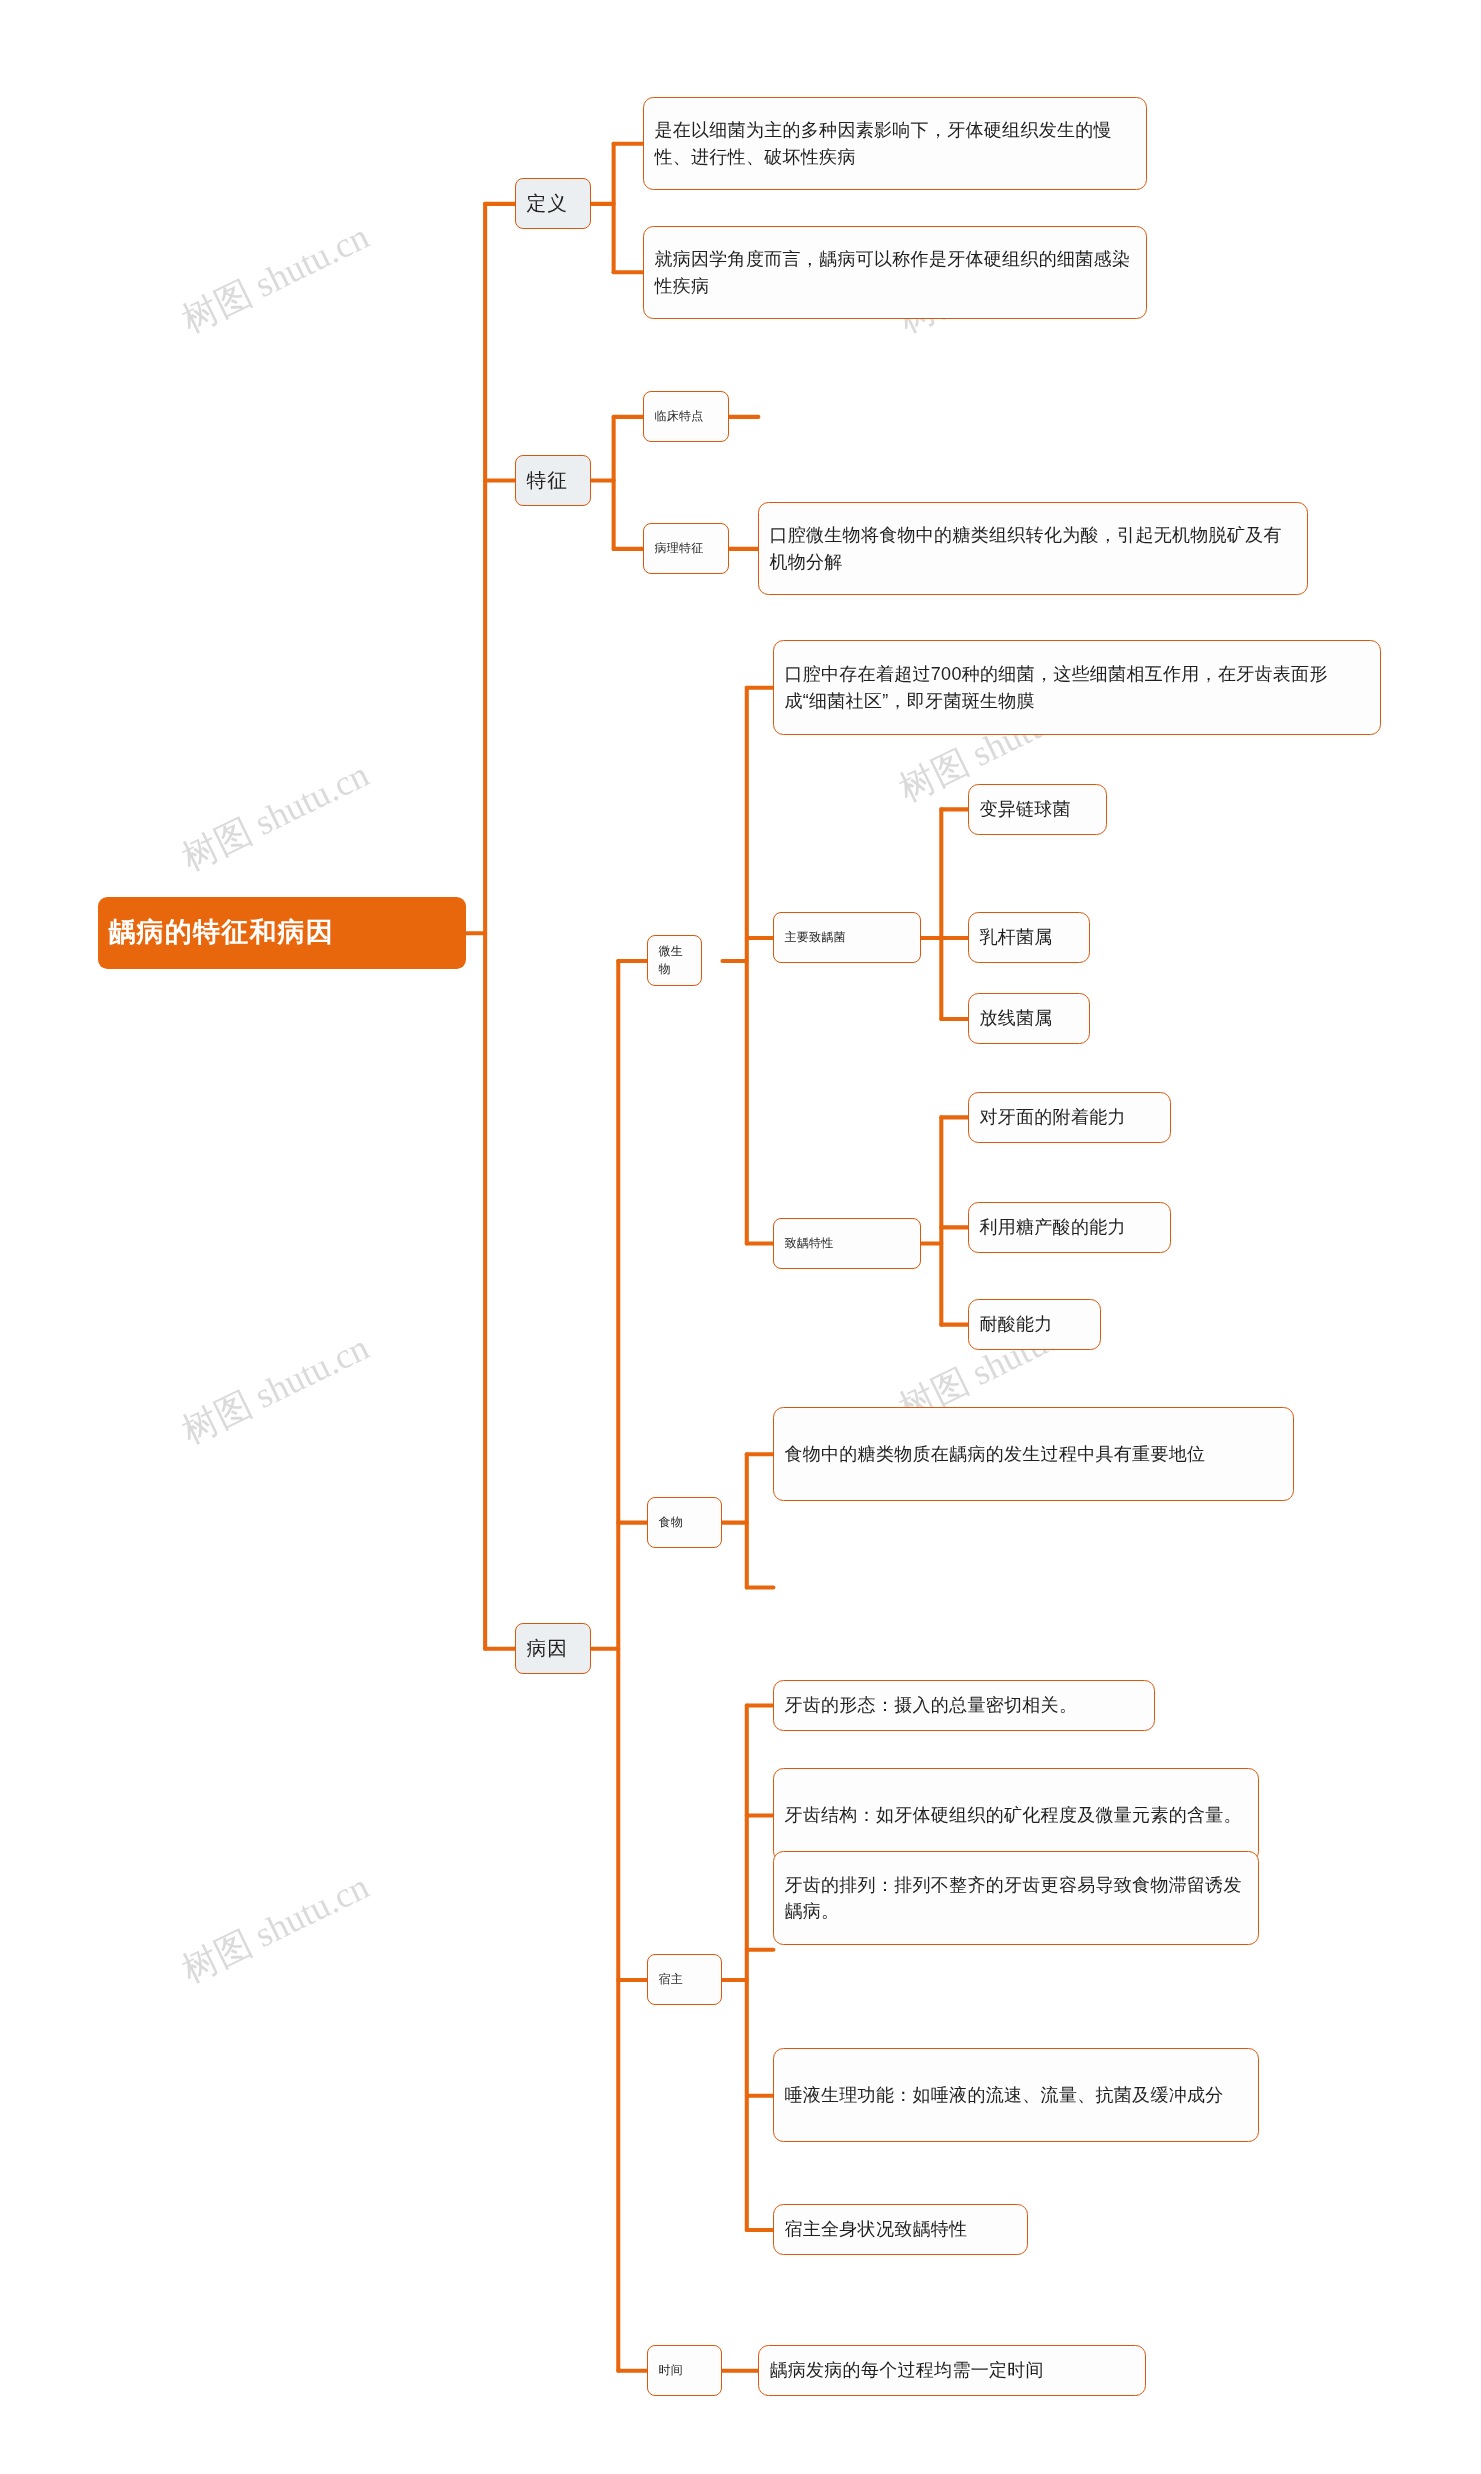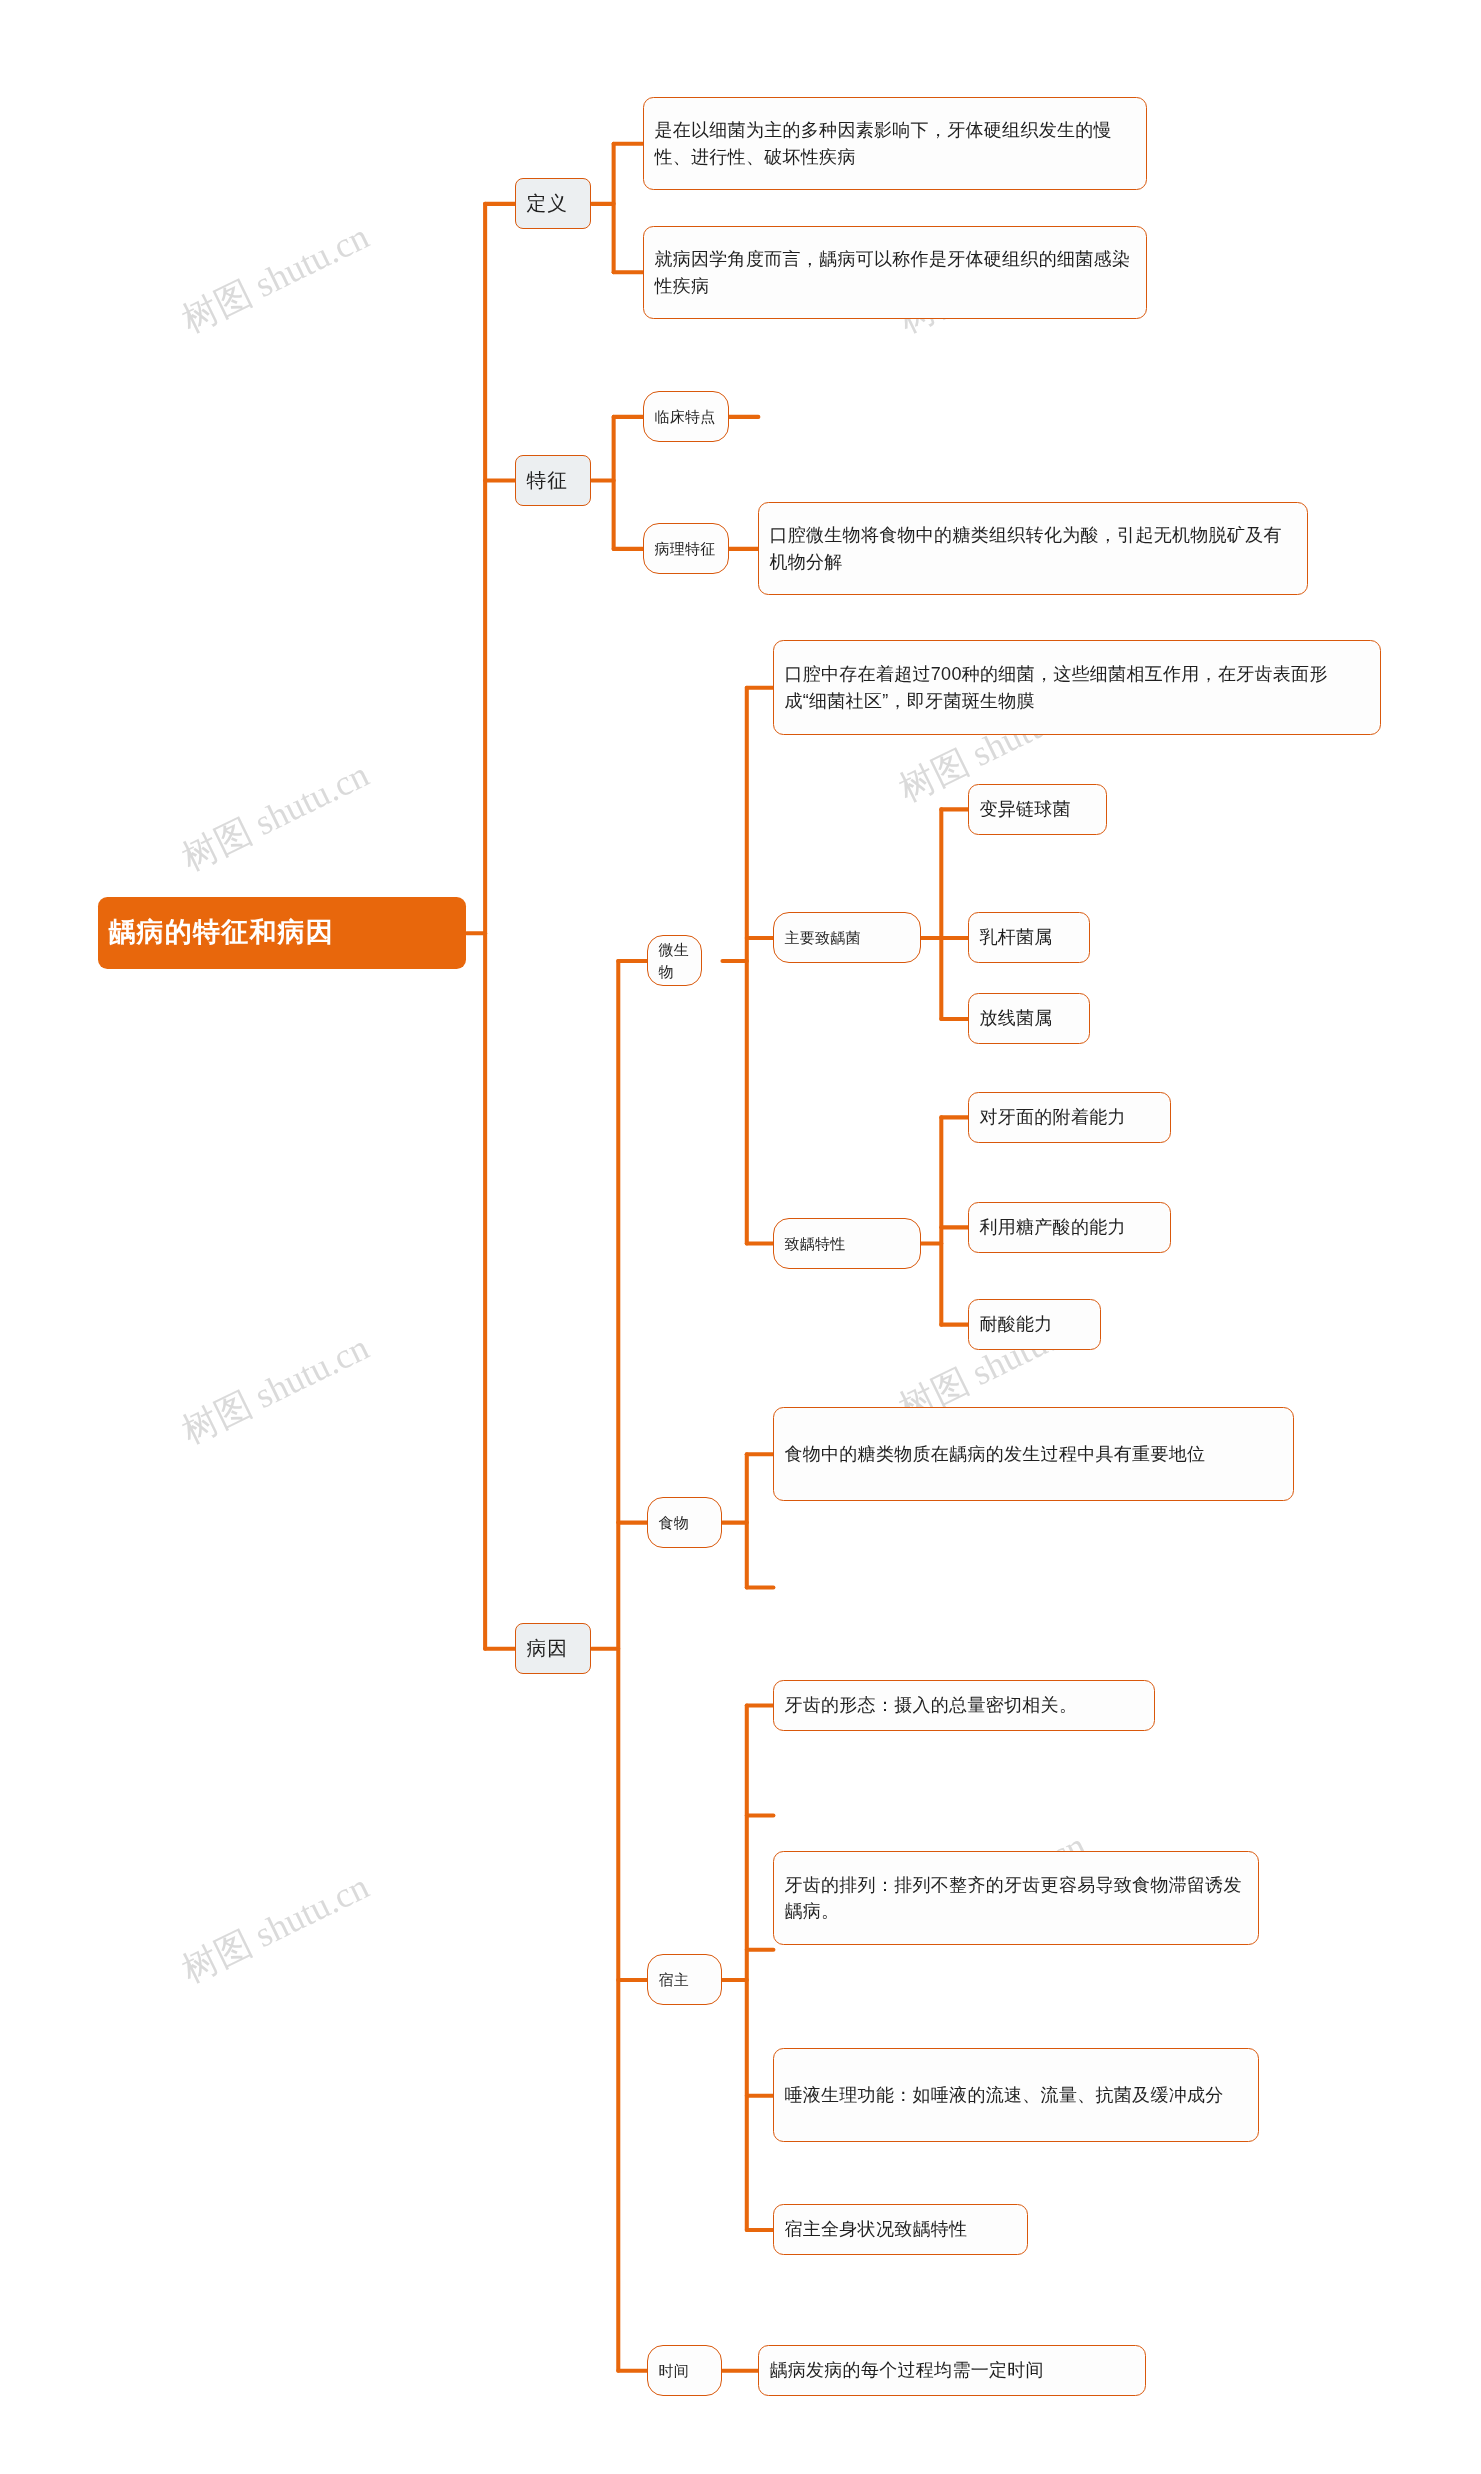--- a/index.html
+++ b/index.html
@@ -47,22 +47,22 @@
     background:#e8670c;border:none;border-radius:9.3px;
     color:#ffffff;font-size:27px;font-weight:700;
     justify-content:center;letter-spacing:1.2px;
     box-shadow:none;
   }
   .lvl2{
     background:#eceff1;border-color:#d9580b;border-radius:8px;
     font-size:19.7px;justify-content:center;letter-spacing:1.2px;
   }
   .lvl3{
-    background:#fdfdfd;border-radius:16px;
-    font-size:15px;justify-content:center;
+    background:#fdfdfd;border-radius:8px;
+    font-size:12px;justify-content:center;
   }
   .leaf{ font-size:18px; }
   .leaf.center{ justify-content:center; }
 </style>
 </head>
 <body>
 
 <div id="canvas">
 
   <div class="wm-layer">
@@ -212,20 +212,23 @@
   <div class="node leaf" style="left:773px;top:1407px;width:521px;height:94px;">
     <span class="txt">食物中的糖类物质在龋病的发生过程中具有重要地位</span>
   </div>
 
   <div class="node lvl3" style="left:647px;top:1954px;width:75px;height:51px;">
     <span class="txt">宿主</span>
   </div>
   <div class="node leaf" style="left:773px;top:1680px;width:382px;height:51px;">
     <span class="txt">牙齿的形态：摄入的总量密切相关。</span>
   </div>
+  <div class="node leaf" style="left:773px;top:1768px;width:486px;height:94px;">
+    <span class="txt">牙齿结构：如牙体硬组织的矿化程度及微量元素的含量。</span>
+  </div>
   <div class="node leaf" style="left:773px;top:1851px;width:486px;height:94px;justify-content:center;">
     <span class="txt">牙齿的排列：排列不整齐的牙齿更容易导致食物滞留诱发龋病。</span>
   </div>
   <div class="node leaf" style="left:773px;top:2048px;width:486px;height:94px;">
     <span class="txt">唾液生理功能：如唾液的流速、流量、抗菌及缓冲成分</span>
   </div>
   <div class="node leaf" style="left:773px;top:2204px;width:255px;height:51px;">
     <span class="txt">宿主全身状况致龋特性</span>
   </div>
 

